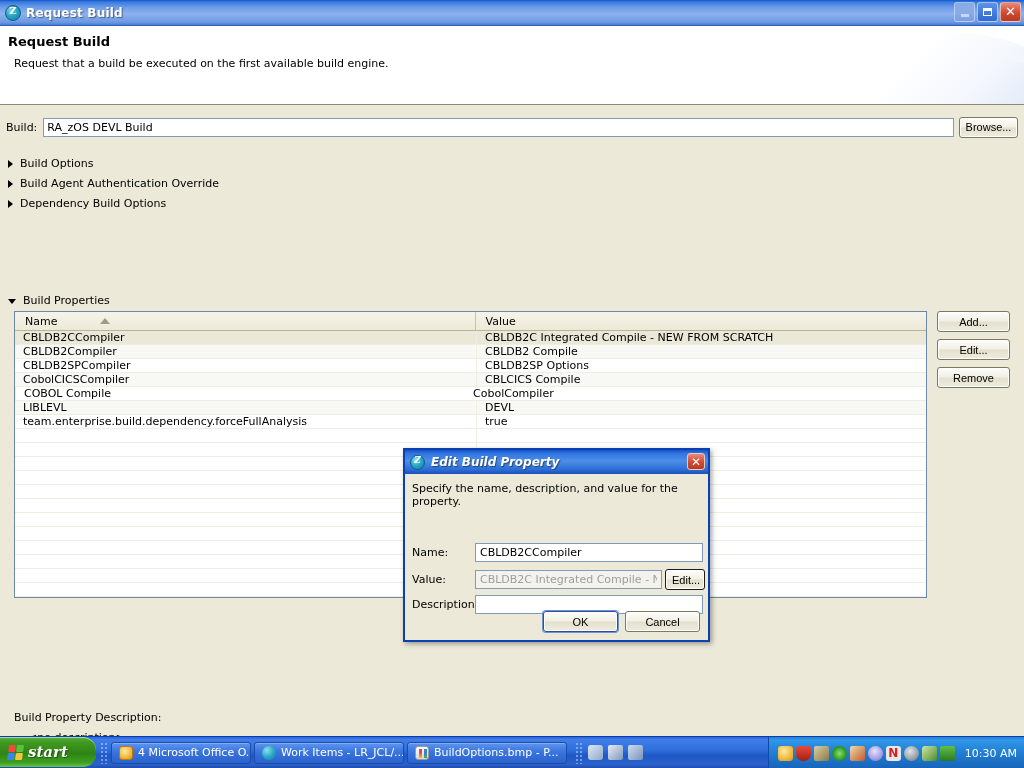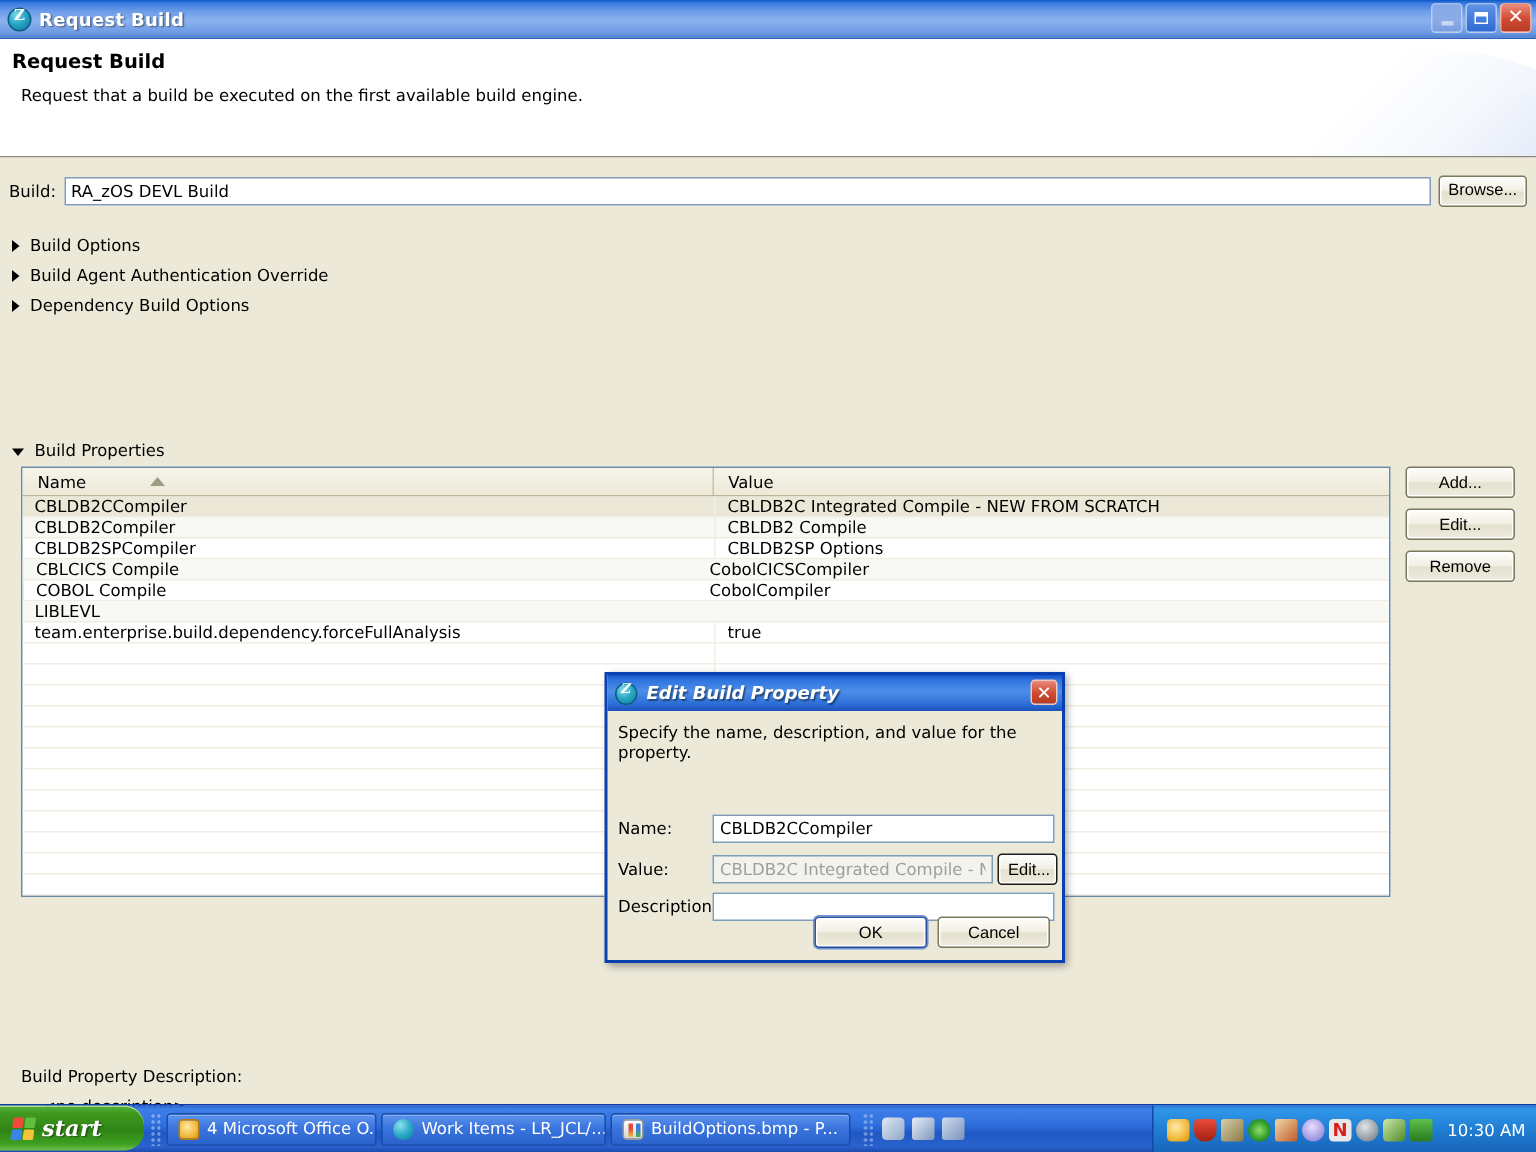--- a/index.html
+++ b/index.html
@@ -334,29 +334,30 @@
           </div>
           <div class="trow alt">
             <div class="td name">CBLDB2Compiler</div>
             <div class="td value">CBLDB2 Compile</div>
           </div>
           <div class="trow">
             <div class="td name">CBLDB2SPCompiler</div>
             <div class="td value">CBLDB2SP Options</div>
           </div>
           <div class="trow alt">
+            <div class="td name">CobolCICSCompiler</div>
             <div class="td value">CBLCICS Compile</div>
-            <div class="td name">CobolCICSCompiler</div>
           </div>
           <div class="trow">
             <div class="td value">COBOL Compile</div>
             <div class="td name">CobolCompiler</div>
           </div>
           <div class="trow alt">
             <div class="td name">LIBLEVL</div>
+            <div class="td value">DEVL</div>
           </div>
           <div class="trow">
             <div class="td name">team.enterprise.build.dependency.forceFullAnalysis</div>
             <div class="td value">true</div>
           </div>
           <div class="trow-empty">
             <div class="c1"></div>
             <div class="c2"></div>
           </div>
           <div class="trow-empty">

